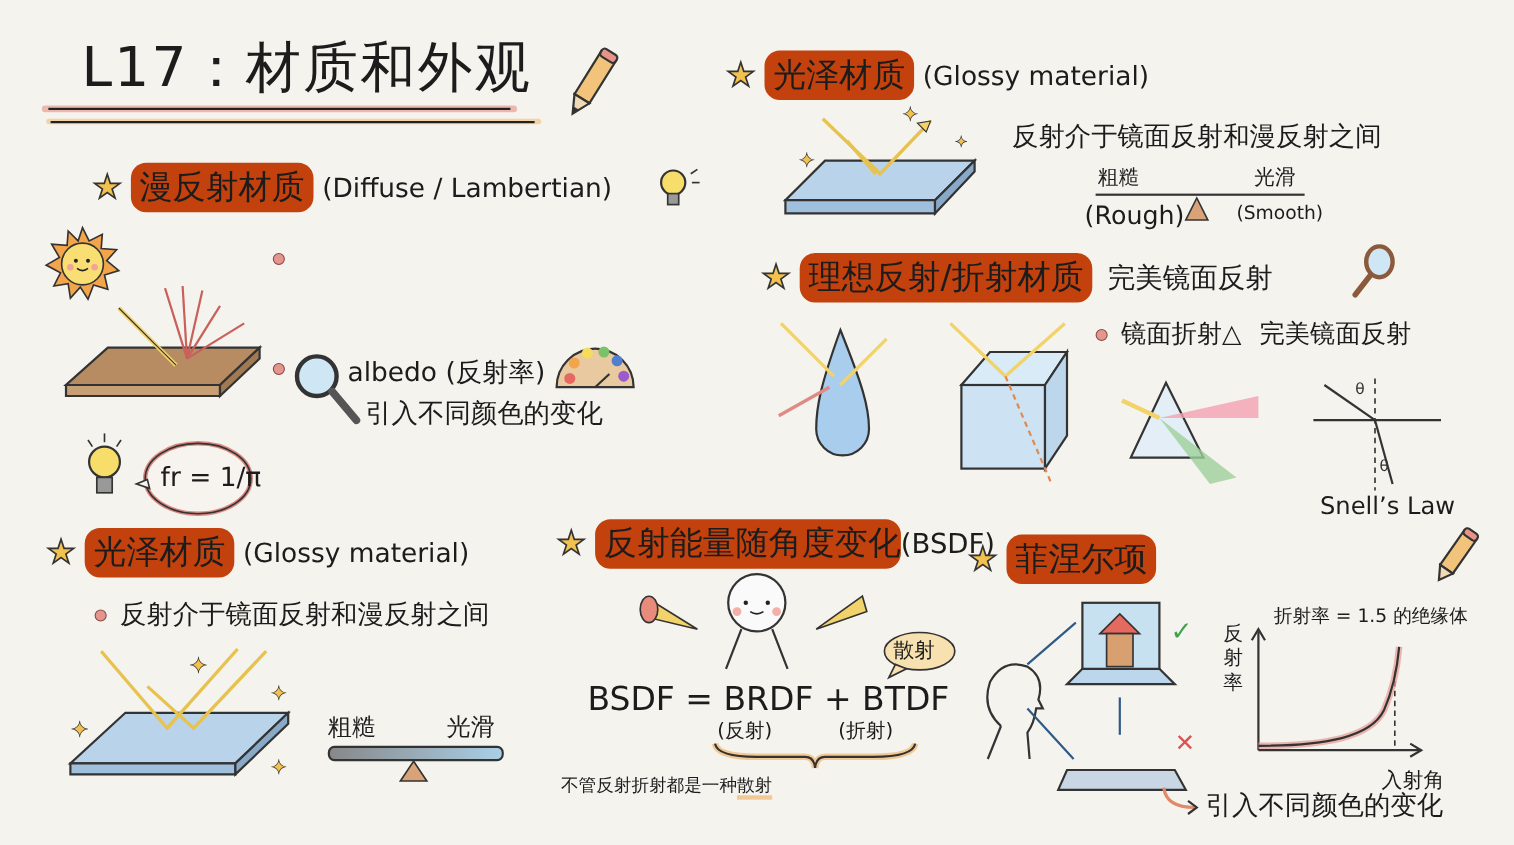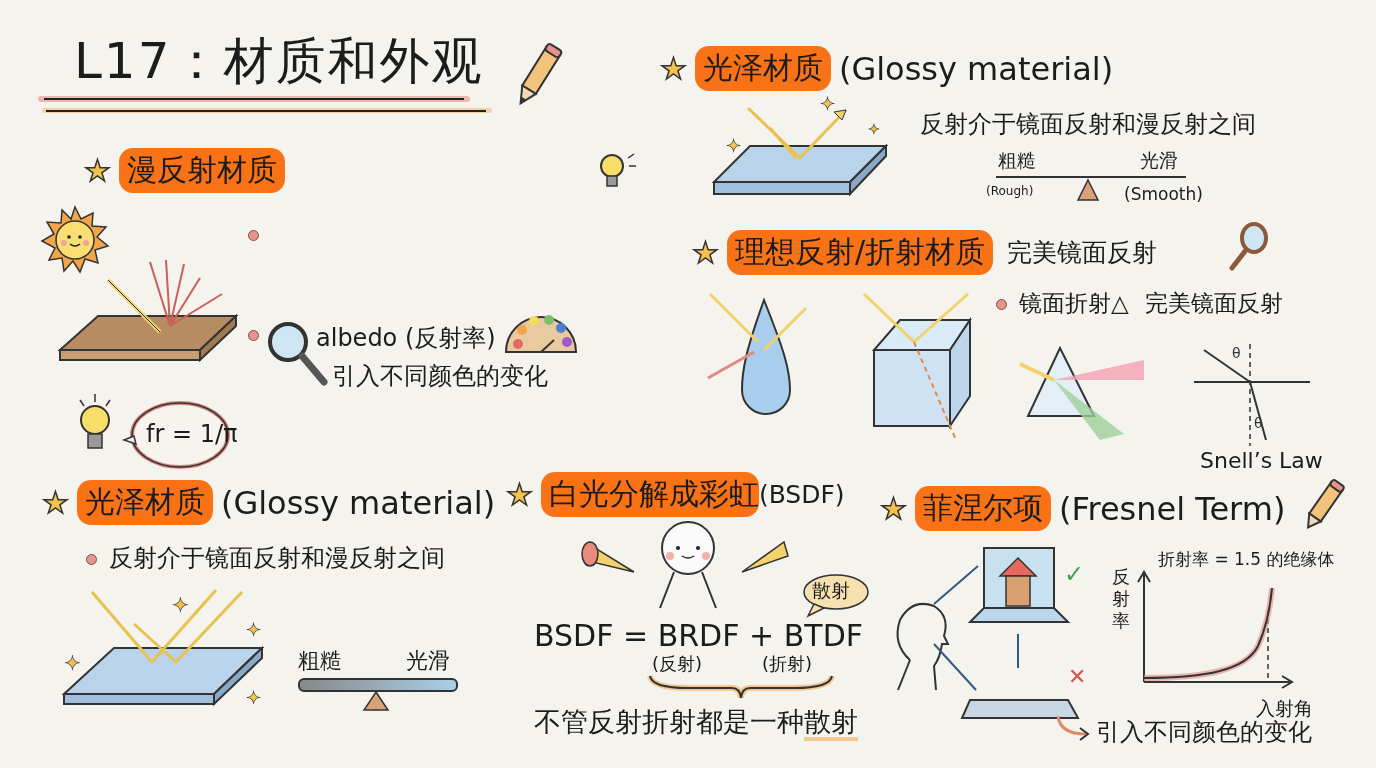--- a/index.html
+++ b/index.html
@@ -6,22 +6,22 @@
   body{width:1376px;height:768px;background:#f5f3ee;position:relative;overflow:hidden;
        font-family:"DejaVu Sans","Liberation Sans",sans-serif;color:#1c1c1c;}
   .abs{position:absolute;}
   .title{left:54px;top:28px;font-size:50px;font-weight:500;letter-spacing:2px;white-space:nowrap;margin-left:20px;}
   .uline1{left:38px;top:96px;width:432px;height:6px;background:#e8a8a0;border-radius:4px;opacity:.8;}
   .uline2{left:44px;top:98px;width:420px;height:2px;background:#222;}
   .uline3{left:42px;top:108px;width:450px;height:5px;background:#f2c994;border-radius:4px;opacity:.8;}
   .uline4{left:46px;top:110px;width:440px;height:2px;background:#222;}
   .sec-head{display:flex;align-items:center;white-space:nowrap;}
   .star{font-size:30px;color:#f2c14e;-webkit-text-stroke:1.5px #333;line-height:1;margin-right:8px;}
-  .hl{background:#f97316;border-radius:14px;padding:2px 8px;font-size:30px;font-weight:500;}
-  .en{font-size:32px;margin-left:8px;}
+  .hl{background:#c2410c;border-radius:14px;padding:2px 8px;font-size:30px;font-weight:500;}
+  .en{font-size:24px;margin-left:8px;}
   .txt{font-size:24px;white-space:nowrap;}
   .txt-sm{font-size:19px;white-space:nowrap;}
   .bullet{display:inline-block;width:9px;height:9px;border-radius:50%;background:#e4968e;border:1.5px solid #8a4a44;margin-right:12px;vertical-align:middle;}
   svg{position:absolute;overflow:visible;}
 </style>
 </head>
 <body>
 
 <div class="abs title">L17：材质和外观</div>
 <div class="abs uline1"></div>
@@ -33,20 +33,21 @@
     <rect x="17" y="4" width="16" height="46" fill="#f2c37a" stroke="#333" stroke-width="2"></rect>
     <rect x="17" y="0" width="16" height="8" rx="3" fill="#e8938a" stroke="#333" stroke-width="2"></rect>
     <polygon points="17,50 33,50 25,66" fill="#f0d9b5" stroke="#333" stroke-width="2"></polygon>
     <polygon points="22,60 28,60 25,66" fill="#333"></polygon>
   </g>
 </svg>
 
 <div class="abs sec-head" style="left:84px;top:148px">
   <span class="star">★</span>
   <span class="hl">漫反射材质</span>
+  <span class="en">(Diffuse / Lambertian)</span>
 </div>
 <svg style="left:596px;top:146px" width="44" height="48" viewBox="0 0 44 48">
   <circle cx="16" cy="20" r="11" fill="#f7de6a" stroke="#333" stroke-width="2"></circle>
   <rect x="11" y="30" width="10" height="10" fill="#999" stroke="#333" stroke-width="1.5"></rect>
   <line x1="32" y1="12" x2="38" y2="8" stroke="#333" stroke-width="1.5"></line>
     <line x1="33" y1="20" x2="40" y2="20" stroke="#333" stroke-width="1.5"></line>
 </svg>
 
 <svg style="left:40px;top:205px" width="70" height="70" viewBox="0 0 70 70">
   <polygon points="35,2 41,14 53,8 52,21 66,22 57,32 68,41 55,45 58,58 45,54 40,67 33,56 24,66 22,53 9,55 15,43 2,36 14,29 7,17 21,18 22,5 31,14" fill="#f3a54c" stroke="#333" stroke-width="1.5"></polygon>
@@ -127,21 +128,21 @@
   <text x="26" y="62" font-size="18" fill="#f2c14e" stroke="#333" stroke-width=".6">✦</text>
   <text x="168" y="44" font-size="14" fill="#f2c14e" stroke="#333" stroke-width=".6">✦</text>
 </svg>
 <div class="abs txt" style="left:920px;top:108px">反射介于镜面反射和漫反射之间</div>
 <div class="abs txt-sm" style="left:998px;top:148px">粗糙</div>
 <div class="abs txt-sm" style="left:1140px;top:148px">光滑</div>
 <div class="abs" style="left:996px;top:176px;width:190px;height:2px;background:#333"></div>
 <svg style="left:1076px;top:178px" width="24" height="24" viewBox="0 0 24 24">
     <polygon points="12,2 22,22 2,22" fill="#d9a37a" stroke="#333" stroke-width="1.5"></polygon>
   </svg>
-<div class="abs txt-sm" style="left:986px;top:184px;font-size:12px">(Rough)</div>
+<div class="abs txt-sm" style="left:986px;top:184px;font-size:23px">(Rough)</div>
 <div class="abs txt-sm" style="left:1124px;top:184px;font-size:17px">(Smooth)</div>
 
 <div class="abs sec-head" style="left:692px;top:230px">
   <span class="star">★</span>
   <span class="hl">理想反射/折射材质</span>
   <span class="en" style="font-size:25px;margin-left:14px">完美镜面反射</span>
 </div>
 <svg style="left:1226px;top:222px" width="44" height="50" viewBox="0 0 44 50">
   <ellipse cx="28" cy="16" rx="12" ry="14" fill="#cfe6f5" stroke="#8a5a3a" stroke-width="4"></ellipse>
   <line x1="20" y1="28" x2="6" y2="46" stroke="#8a5a3a" stroke-width="5" stroke-linecap="round"></line>
@@ -202,21 +203,21 @@
 </svg>
 <div class="abs txt" style="left:298px;top:646px;font-size:22px">粗糙</div>
 <div class="abs txt" style="left:406px;top:646px;font-size:22px">光滑</div>
 <div class="abs" style="left:298px;top:678px;width:156px;height:10px;border:2px solid #333;border-radius:6px;background:linear-gradient(90deg,#888 0%,#a9cfe6 100%)"></div>
 <svg style="left:362px;top:690px" width="28" height="22" viewBox="0 0 28 22">
     <polygon points="14,2 26,20 2,20" fill="#d9a37a" stroke="#333" stroke-width="1.5"></polygon>
   </svg>
 
 <div class="abs sec-head" style="left:506px;top:472px">
   <span class="star">★</span>
-  <span class="hl" style="padding-right:0">白光分解成彩虹</span>
+  <span class="hl" style="padding-right:0">反射能量随角度变化</span>
   <span class="en" style="margin-left:0;font-size:25px">(BSDF)</span>
 </div>
 <svg style="left:570px;top:520px" width="250" height="90" viewBox="0 0 250 90">
   <circle cx="118" cy="28" r="26" fill="#fafafa" stroke="#333" stroke-width="2"></circle>
   <circle cx="108" cy="28" r="2" fill="#222"></circle>
     <circle cx="128" cy="28" r="2" fill="#222"></circle>
   <path d="M112 36 Q118 40 124 36" fill="none" stroke="#222" stroke-width="1.5"></path>
   <circle cx="100" cy="36" r="4" fill="#f2b0a8"></circle>
     <circle cx="136" cy="36" r="4" fill="#f2b0a8"></circle>
   <path d="M104 52 L90 88 M132 52 L146 88" stroke="#333" stroke-width="2" fill="none"></path>
@@ -235,28 +236,27 @@
   <span>BRDF</span>
   <span>+</span>
   <span>BTDF</span>
 </div>
 <div class="abs txt-sm" style="left:652px;top:652px;font-size:18px">(反射)</div>
 <div class="abs txt-sm" style="left:762px;top:652px;font-size:18px">(折射)</div>
 <svg style="left:648px;top:674px" width="186" height="26" viewBox="0 0 186 26">
   <path d="M2 2 Q4 14 40 14 L84 14 Q92 14 93 24 Q94 14 102 14 L146 14 Q182 14 184 2" fill="none" stroke="#f2c994" stroke-width="6"></path>
   <path d="M2 2 Q4 14 40 14 L84 14 Q92 14 93 24 Q94 14 102 14 L146 14 Q182 14 184 2" fill="none" stroke="#333" stroke-width="2"></path>
 </svg>
-<div class="abs txt" style="left:534px;top:704px;font-size:27px">
+<div class="abs txt" style="left:510px;top:704px;font-size:16px">
   <span>不管反射折射都是一种</span><span style="border-bottom:4px solid #f2c994">散射</span>
 </div>
 
 <div class="abs sec-head" style="left:880px;top:486px">
   <span class="star">★</span>
   <span class="hl">菲涅尔项</span>
-  <span class="en">(Fresnel Term)</span>
 </div>
 <svg style="left:1300px;top:478px" width="46" height="56" viewBox="0 0 46 56">
   <g transform="rotate(35 23 28)">
     <rect x="16" y="4" width="14" height="38" fill="#f2c37a" stroke="#333" stroke-width="2"></rect>
     <rect x="16" y="0" width="14" height="7" rx="3" fill="#e8938a" stroke="#333" stroke-width="2"></rect>
     <polygon points="16,42 30,42 23,54" fill="#f0d9b5" stroke="#333" stroke-width="2"></polygon>
   </g>
 </svg>
 <svg style="left:888px;top:540px" width="200" height="200" viewBox="0 0 200 200">
   <path d="M22 120 Q4 104 12 80 Q24 58 46 66 Q62 76 56 96 L60 104 L54 104 Q52 118 46 126 L48 150" fill="none" stroke="#333" stroke-width="2"></path>

